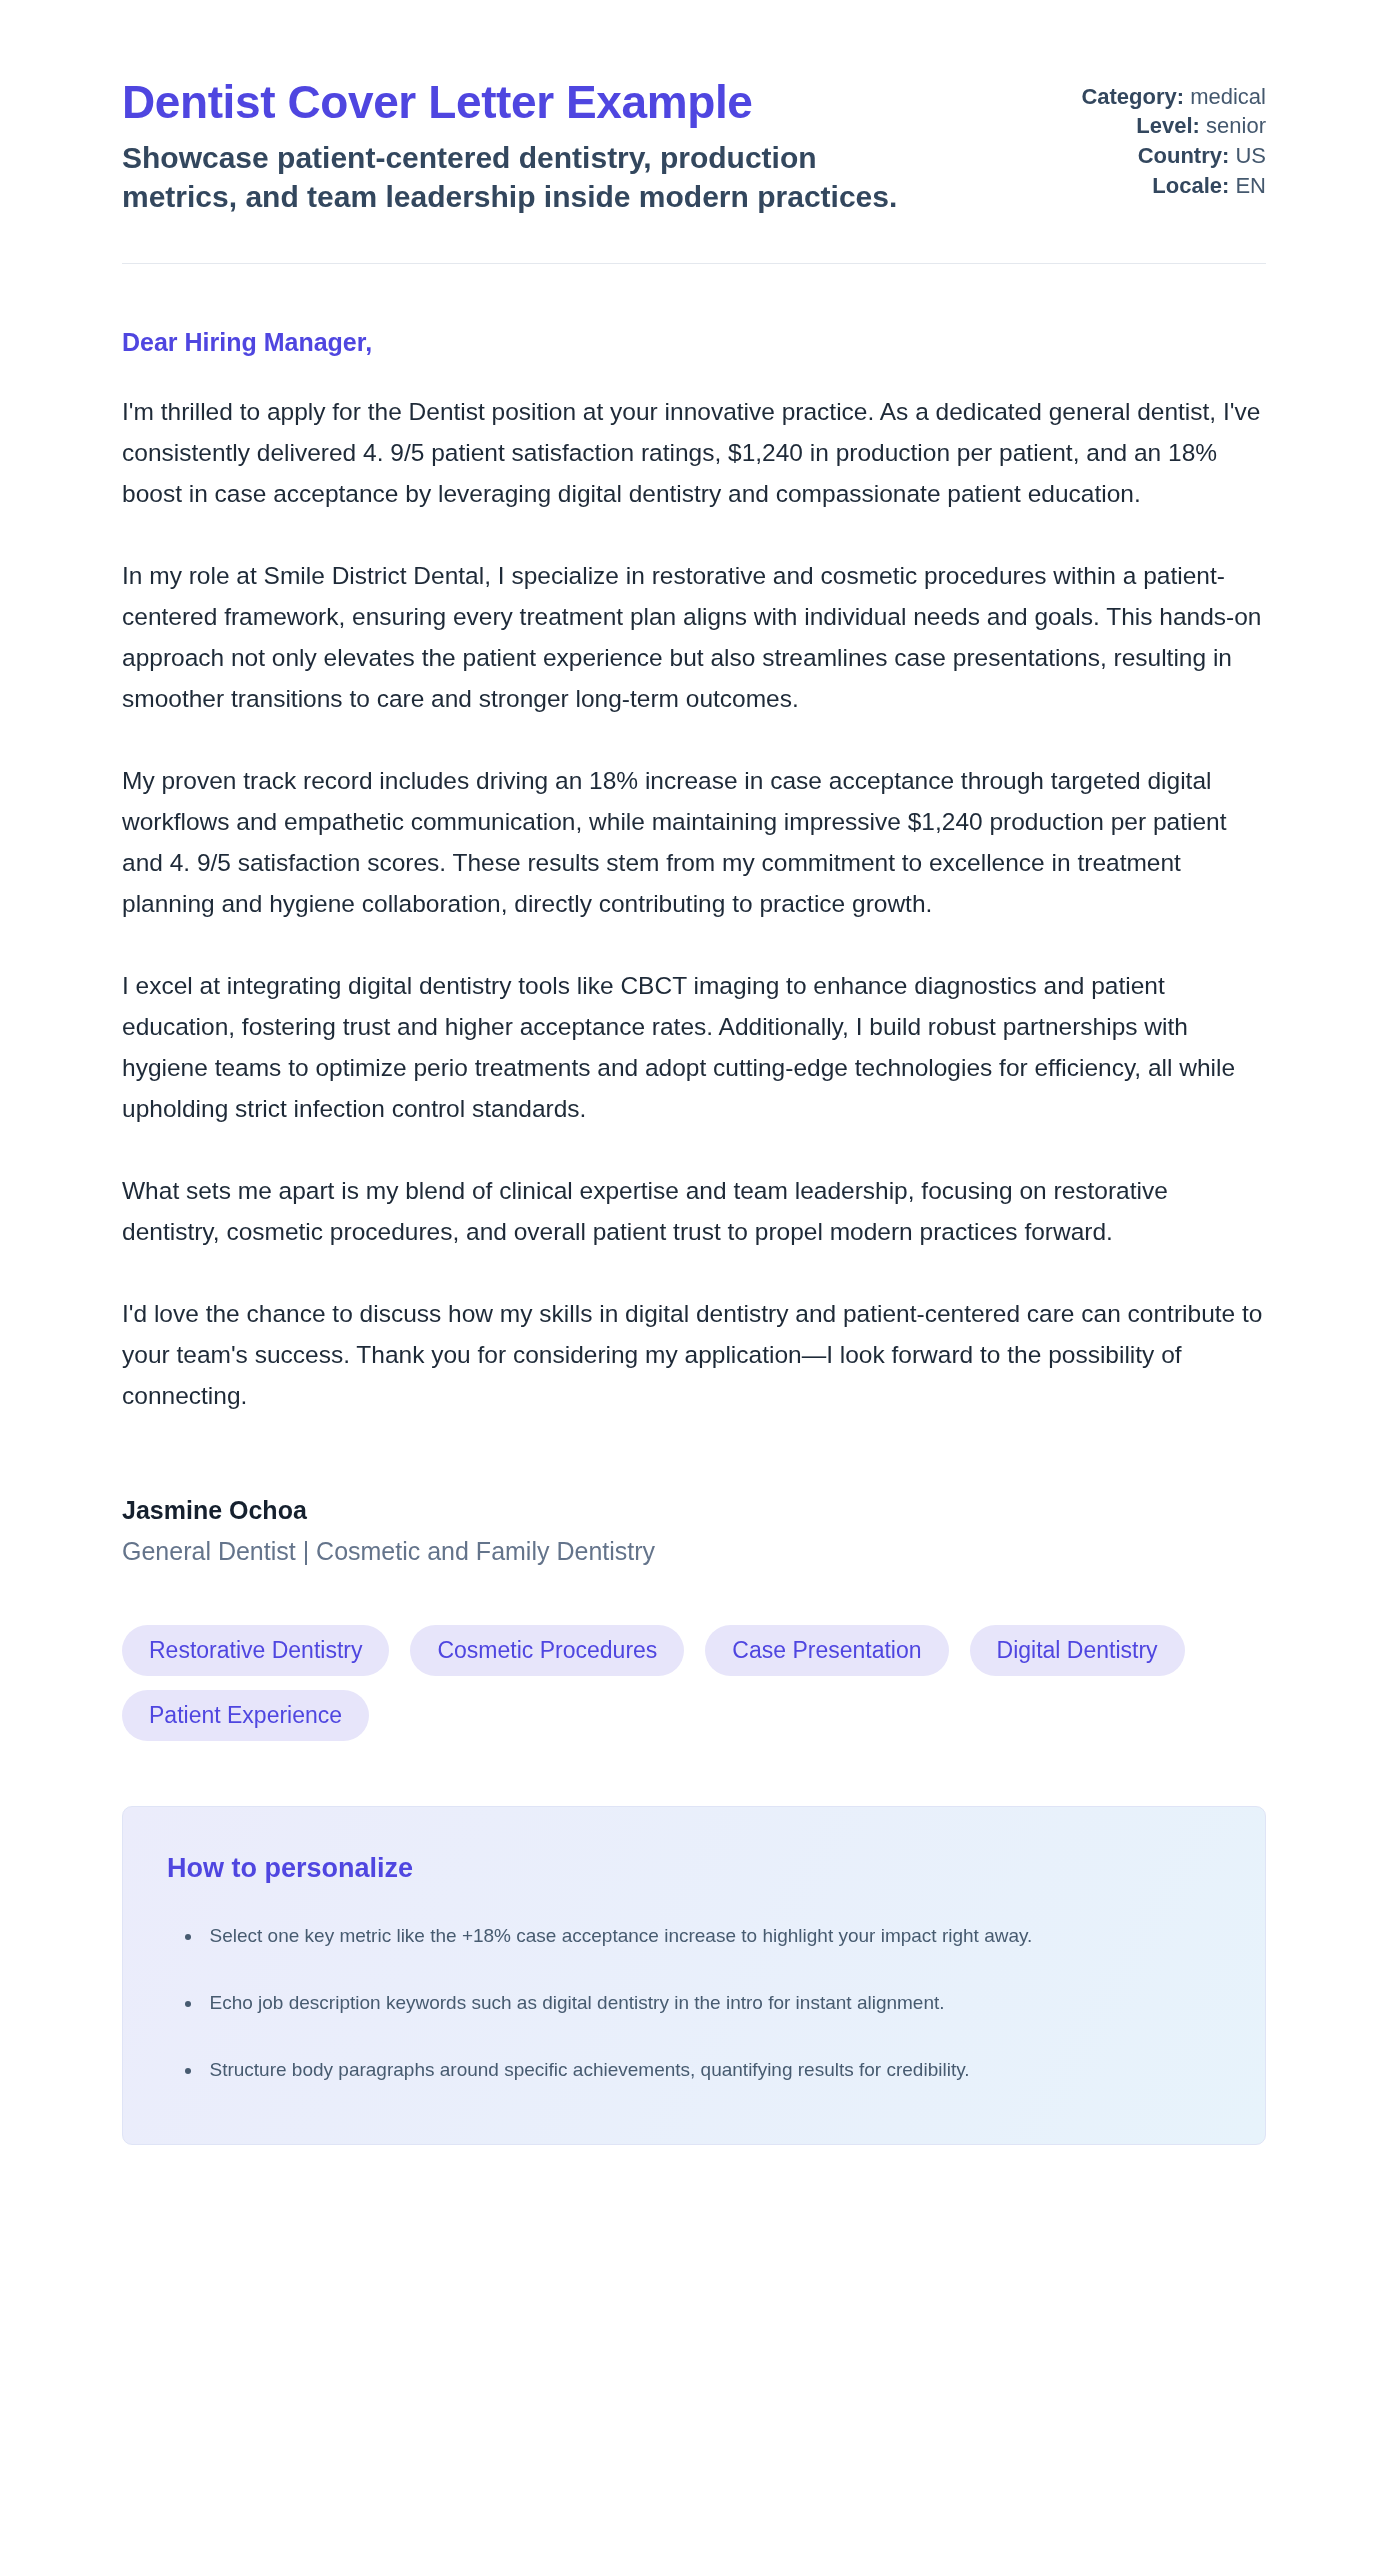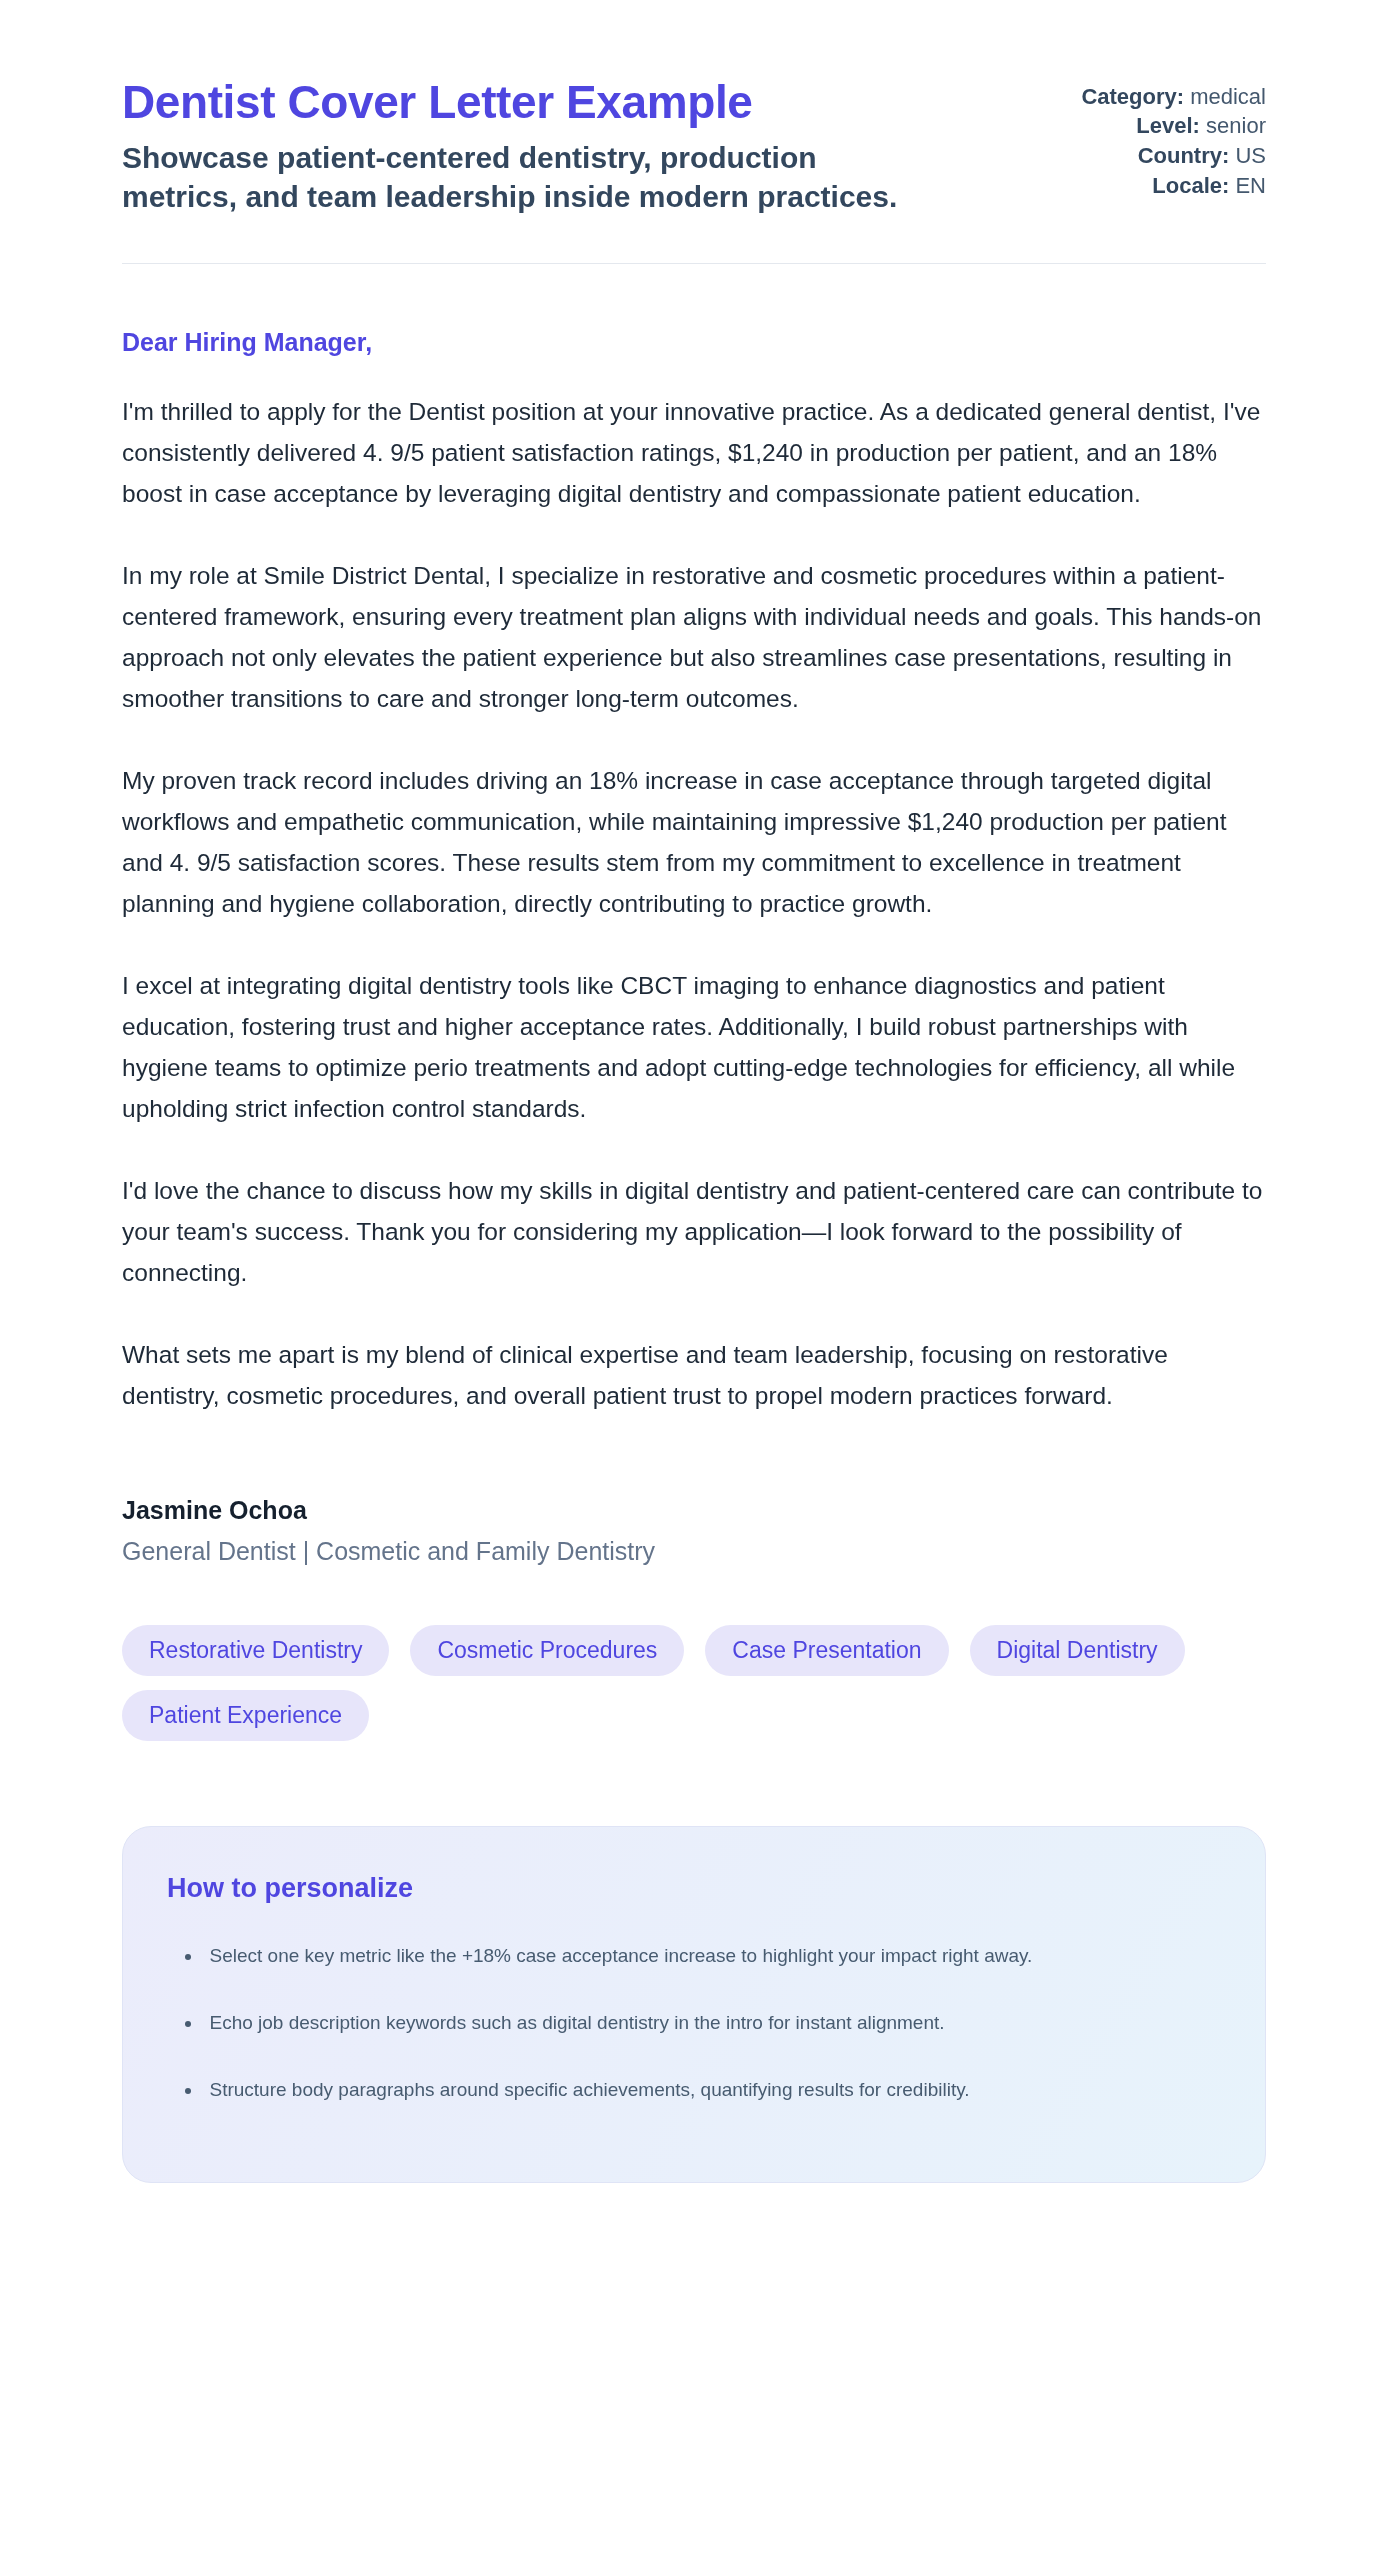--- a/index.html
+++ b/index.html
@@ -99,25 +99,25 @@
     background:var(--tag-bg);
     color:var(--accent);
     font-size:23px;
     line-height:1;
     padding:14px 27px;
     border-radius:815px;
     white-space:nowrap;
   }
   
   .personalize-card{
-    margin-top:85px;
-    border-radius:29px;
+    margin-top:65px;
+    border-radius:10px;
     border:1.6px solid var(--card-border);
     background:linear-gradient(120deg,var(--card-from) 0%,var(--card-to) 100%);
-    padding:46px 44px 65px;
+    padding:46px 44px 47px;
   }
   .card-title{
     margin:0 0 24.5px;
     font-size:27px;
     font-weight:700;
     color:var(--accent);
   }
   .card-bullets{
     margin:0;
     padding-left:36px;
@@ -163,22 +163,22 @@
 
   <div class="letter">
     <div class="salutation">Dear Hiring Manager,</div>
 
     <div class="paragraphs">
 
     <p>I'm thrilled to apply for the Dentist position at your innovative practice. As a dedicated general dentist, I've consistently delivered 4. 9/5 patient satisfaction ratings, $1,240 in production per patient, and an 18% boost in case acceptance by leveraging digital dentistry and compassionate patient education.</p>
         <p>In my role at Smile District Dental, I specialize in restorative and cosmetic procedures within a patient-centered framework, ensuring every treatment plan aligns with individual needs and goals. This hands-on approach not only elevates the patient experience but also streamlines case presentations, resulting in smoother transitions to care and stronger long-term outcomes.</p>
         <p>My proven track record includes driving an 18% increase in case acceptance through targeted digital workflows and empathetic communication, while maintaining impressive $1,240 production per patient and 4. 9/5 satisfaction scores. These results stem from my commitment to excellence in treatment planning and hygiene collaboration, directly contributing to practice growth.</p>
         <p>I excel at integrating digital dentistry tools like CBCT imaging to enhance diagnostics and patient education, fostering trust and higher acceptance rates. Additionally, I build robust partnerships with hygiene teams to optimize perio treatments and adopt cutting-edge technologies for efficiency, all while upholding strict infection control standards.</p>
+        <p>What sets me apart is my blend of clinical expertise and team leadership, focusing on restorative dentistry, cosmetic procedures, and overall patient trust to propel modern practices forward.</p>
         <p>I'd love the chance to discuss how my skills in digital dentistry and patient-centered care can contribute to your team's success. Thank you for considering my application—I look forward to the possibility of connecting.</p>
-        <p>What sets me apart is my blend of clinical expertise and team leadership, focusing on restorative dentistry, cosmetic procedures, and overall patient trust to propel modern practices forward.</p>
       </div>
 
     <div class="sig-name">Jasmine Ochoa</div>
     <div class="sig-role">General Dentist | Cosmetic and Family Dentistry</div>
   </div>
 
   <div class="tag-list">
 
   <span class="tag">Restorative Dentistry</span>
       <span class="tag">Cosmetic Procedures</span>

